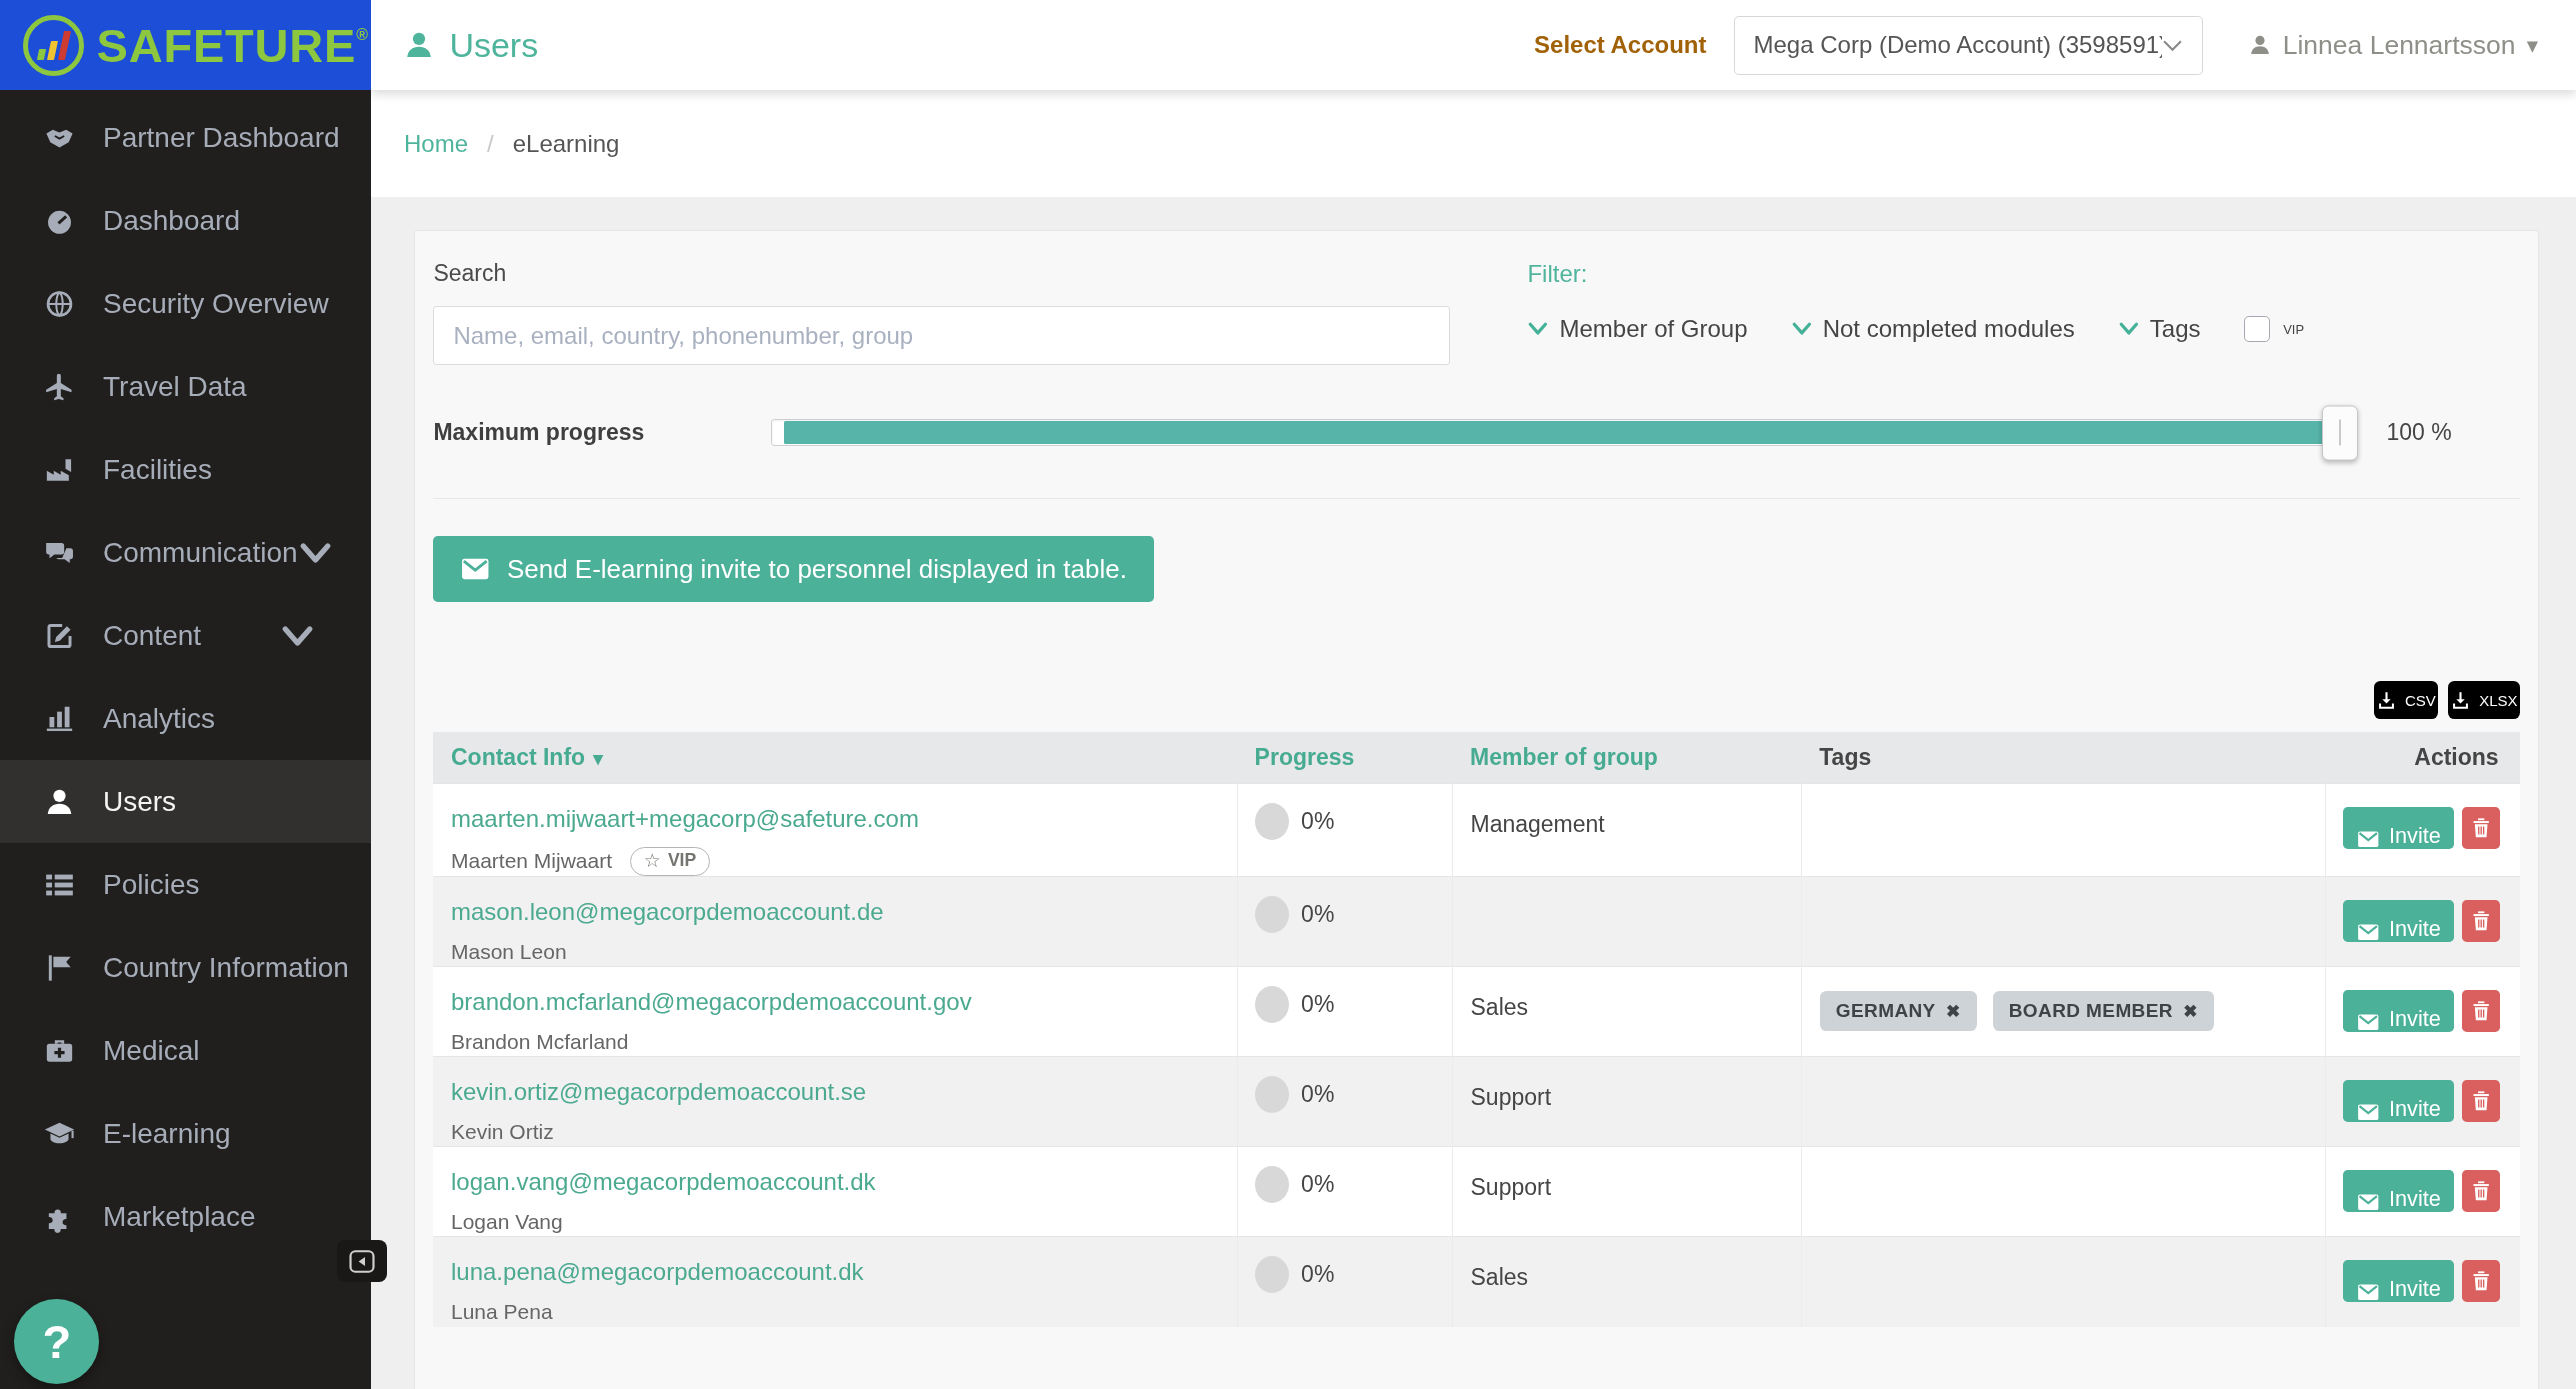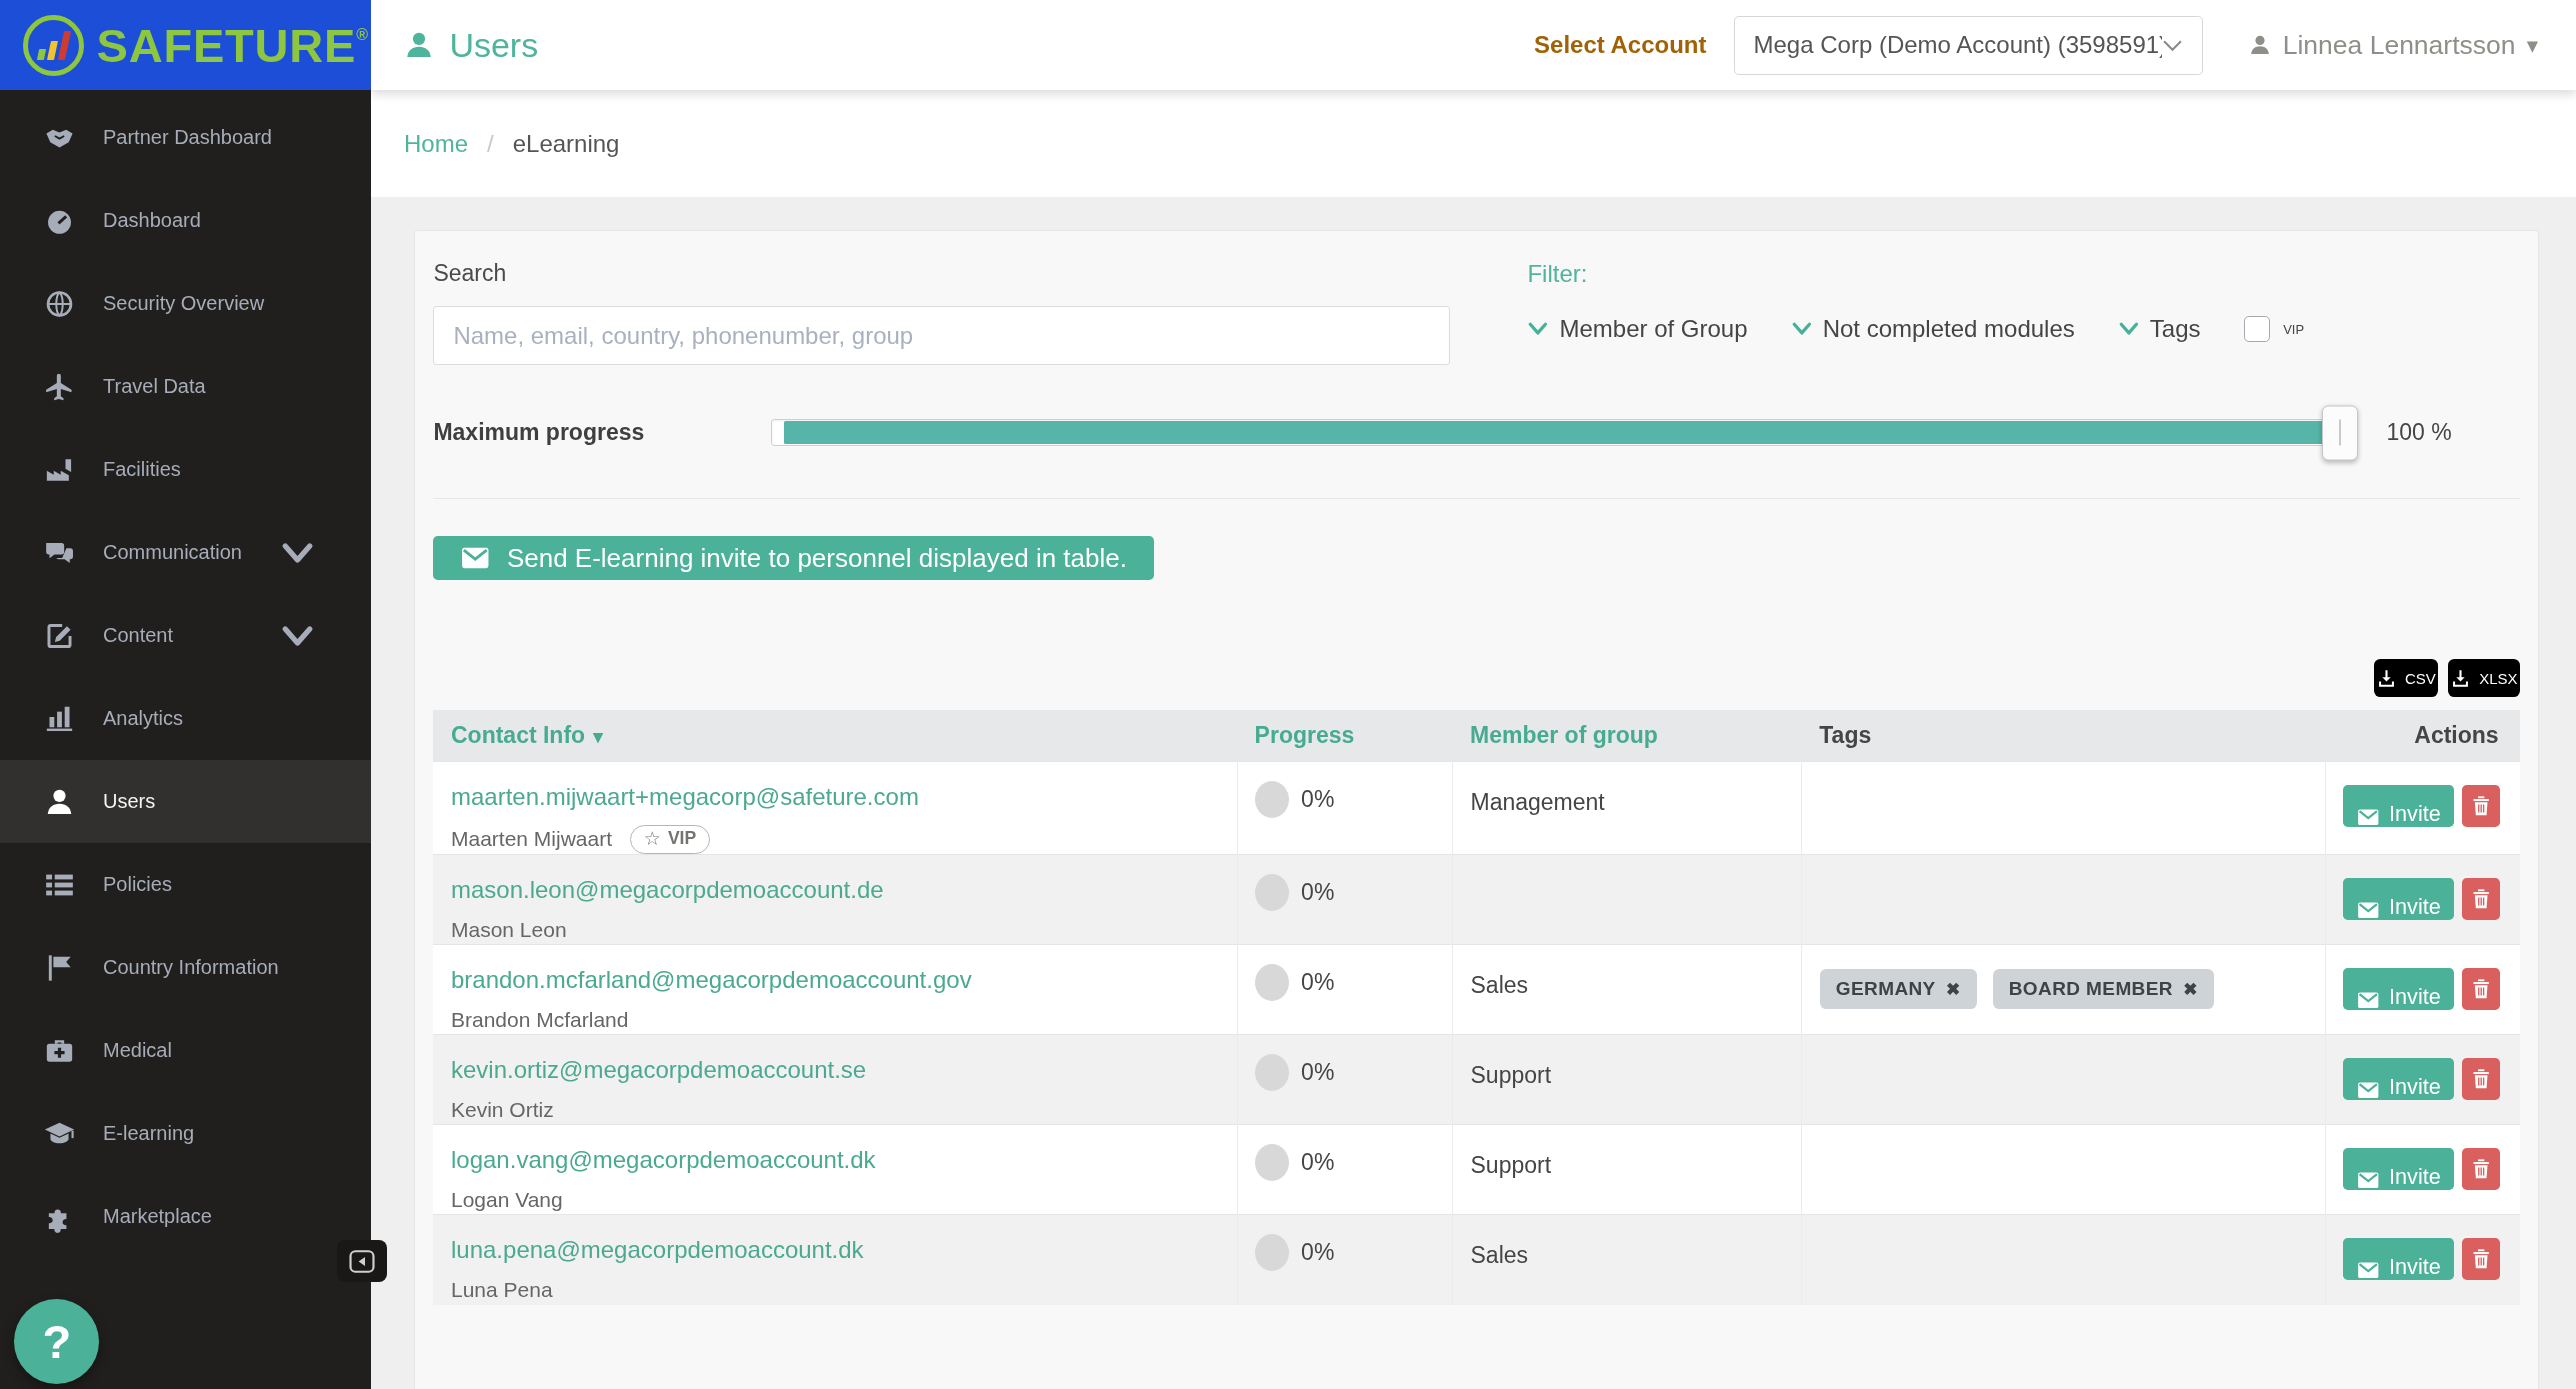--- a/index.html
+++ b/index.html
@@ -17,21 +17,21 @@
   .bar-g{height:11.2px;background:#8dc63f}
   .bar-y{height:19px;background:#f0c330}
   .bar-r{height:29px;background:#ce3b30}
   .logo-text{font-size:47px;font-weight:bold;color:#8dc63f;letter-spacing:0.8px;margin-left:13px;line-height:1}
   .logo-reg{font-size:16px;color:#8dc63f;vertical-align:22.5px;font-weight:bold}
   .side-nav{padding-top:6.4px}
   .side-item{height:83px;display:flex;align-items:center;padding:0 30.5px 0 42px;color:#a6adb9;cursor:pointer}
   .side-item .icn{width:35px;height:32px;margin-right:26px;color:#a6adb9;flex:none}
   .side-item.active{background:#31302e;color:#f4f4f4}
   .side-item.active .icn{color:#ffffff}
-  .s-label{font-size:20px;white-space:nowrap}
+  .s-label{font-size:28px;white-space:nowrap}
   .s-chev{margin-left:auto;width:24px;height:16px;color:#a6adb9}
   .collapse-btn{position:absolute;left:337px;top:1240px;width:50px;height:42px;background:#191817;
                 border-radius:8px;color:#cfcfcf;display:flex;align-items:center;justify-content:center;z-index:7;cursor:pointer}
   .collapse-btn .icn{width:32px;height:29px}
   .help-btn{position:absolute;left:14.4px;top:1299px;width:85px;height:85px;border-radius:50%;background:#4cb199;
             color:#fff;font-size:47px;font-weight:bold;display:flex;align-items:center;justify-content:center;
             box-shadow:0 4.8px 11.2px rgba(0,0,0,.35);cursor:pointer}
 
   
   .header{position:absolute;left:371px;top:0;right:0;height:90px;background:#fff;display:flex;align-items:center;
@@ -79,21 +79,21 @@
   .slider{position:relative;width:1581px;height:55px;display:flex;align-items:center;flex:none}
   .slider-track{position:relative;width:100%;height:27px;background:#fff;border:0.8px solid #cdd0d2;border-radius:3.2px;
                 box-shadow:inset 0 0.8px 2.4px rgba(0,0,0,.08);box-sizing:border-box;cursor:pointer}
   .slider-fill{position:absolute;left:11.2px;top:0.8px;bottom:0.8px;right:17.6px;background:#57b4a8;border-radius:1.6px}
   .slider-handle{position:absolute;right:-6.4px;top:50%;transform:translateY(-50%);width:34px;height:53px;background:#fcfcfc;
                  border:0.8px solid #c6c6c6;border-radius:6.4px;box-shadow:0 1.6px 4.8px rgba(0,0,0,.25);
                  display:flex;align-items:center;justify-content:center;cursor:grab}
   .slider-handle::after{content:"";width:2.4px;height:26px;background:#c9c9c9}
   .slider-value{margin-left:34px;font-size:23px;color:#444;white-space:nowrap}
 
-  .invite-all{margin-top:37px;height:44px;display:inline-flex;align-items:center;gap:16px;background:#4cb199;color:#fff;
+  .invite-all{margin-top:37px;height:66px;display:inline-flex;align-items:center;gap:16px;background:#4cb199;color:#fff;
               border:none;border-radius:4.8px;font-size:26px;padding:0 27px;font-family:inherit;cursor:pointer}
   .invite-all .icn{width:30.5px;height:24px}
 
   .export-row{display:flex;justify-content:flex-end;gap:10.4px;margin-top:79px}
   .btn-export{height:38px;display:inline-flex;align-items:center;gap:8px;background:#000000;color:#fff;border:none;
               border-radius:6.4px;font-size:15px;padding:0 2px;font-family:inherit;cursor:pointer}
   .btn-export .icn{width:21px;height:21px}
 
   
   table{width:100%;border-collapse:collapse;margin-top:13px}

